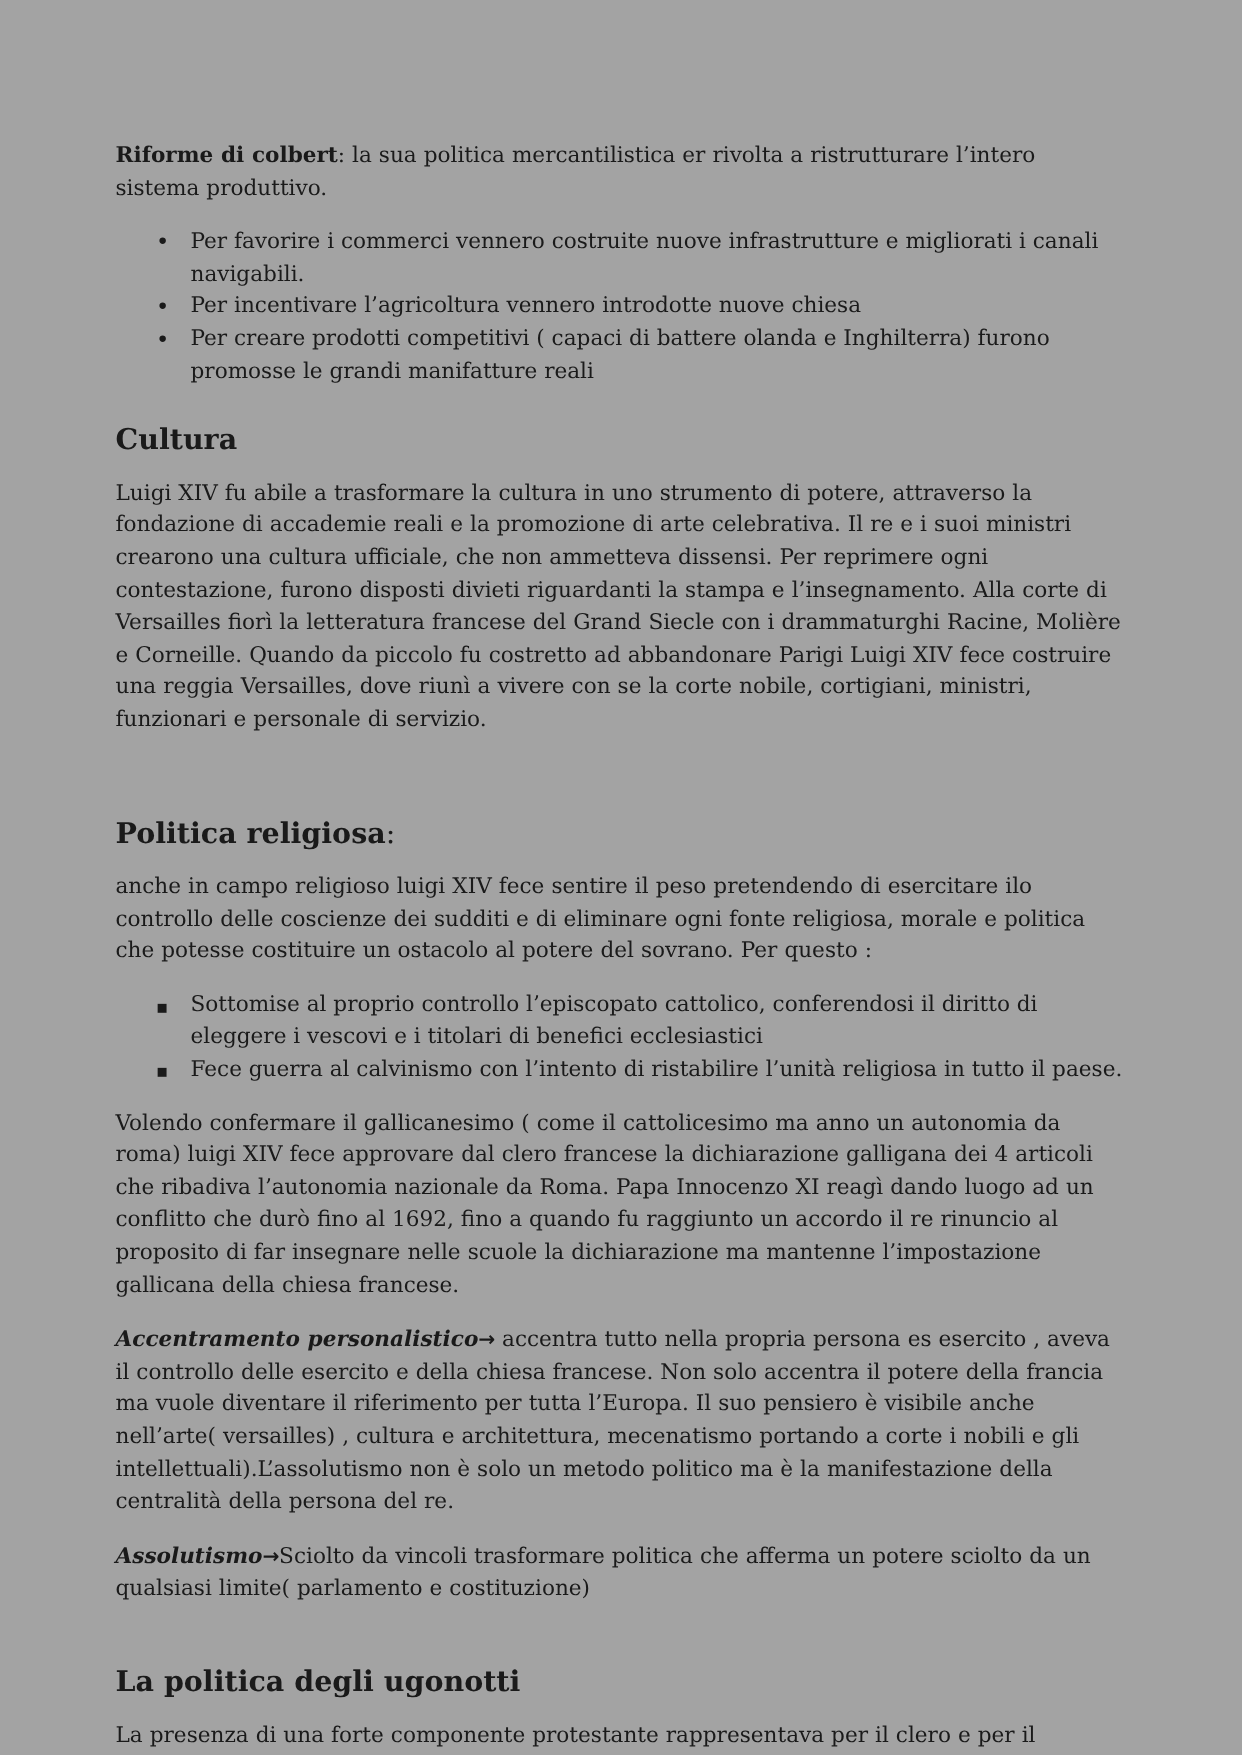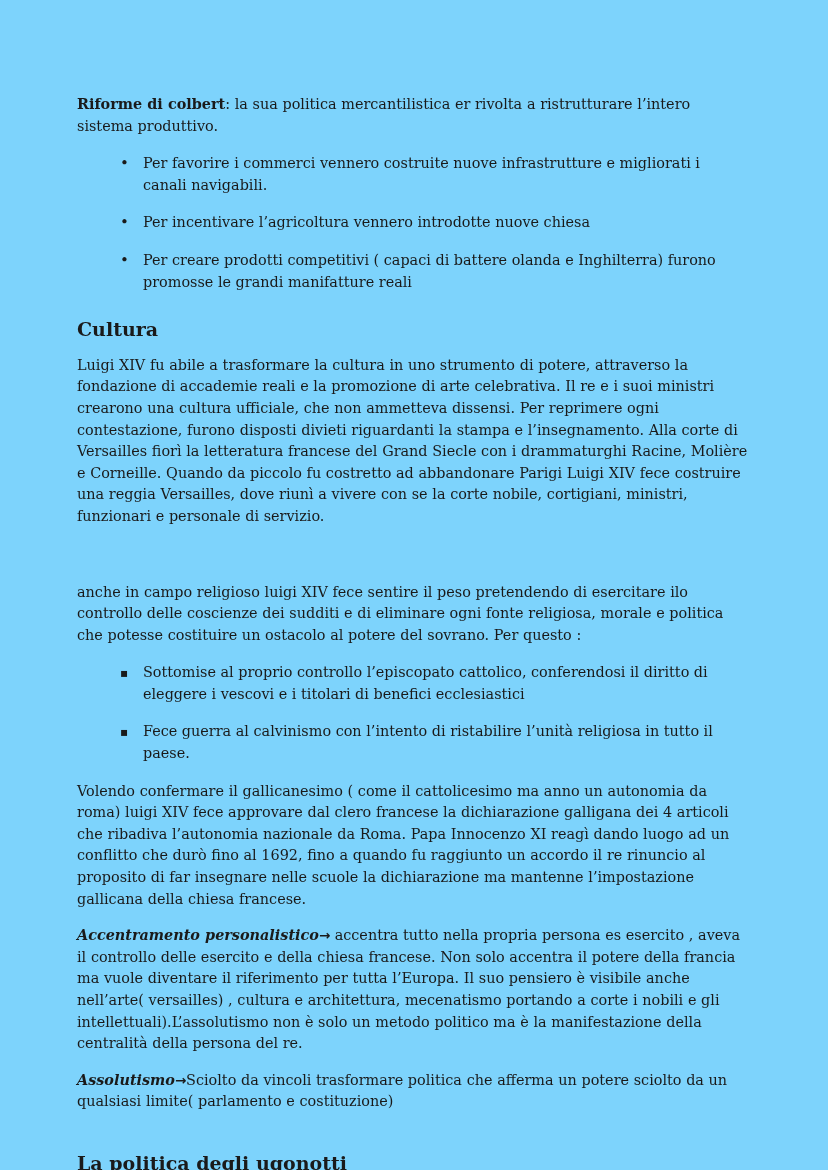--- a/index.html
+++ b/index.html
@@ -14,21 +14,21 @@
     overflow: hidden;
     font-family: "DejaVu Serif", "Liberation Serif", serif;
     color: #1a1a1a;
     -webkit-font-smoothing: antialiased;
   }
   .page {
     box-sizing: border-box;
     width: 828px;
     height: 1170px;
     padding: 93px 78px 0 77px;
-    background: #7dd3fc;
+    background: #a3a3a3;
   }
   .doc-body {
     width: 673px;
     font-size: 14.4px;
     line-height: 21.6px;
   }
 
   
   .para {
     margin: 0 0 14px 0;
@@ -63,21 +63,21 @@
 
   
   ul.bullets {
     margin: 0 0 14px 0;
     padding: 0;
     list-style: none;
   }
   ul.bullets > li {
     position: relative;
     padding-left: 50px;
-    margin: 16px;
+    margin: 0;
     line-height: 21.6px;
   }
   ul.bullets > li::before {
     position: absolute;
     left: 27px;
     top: 0;
     color: #1a1a1a;
   }
   ul.bullets.round > li::before {
     content: "\2022";
@@ -104,20 +104,21 @@
       <li><span>Per creare prodotti competitivi ( capaci di battere olanda e Inghilterra) furono promosse le grandi manifatture reali</span></li>
     </ul>
 
     <div class="gap-sm"></div>
 
     <h2 class="heading">Cultura</h2>
     <p class="para">Luigi XIV fu abile a trasformare la cultura in uno strumento di potere, attraverso la fondazione di accademie reali e la promozione di arte celebrativa. Il re e i suoi ministri crearono una cultura ufficiale, che non ammetteva dissensi. Per reprimere ogni contestazione, furono disposti divieti riguardanti la stampa e l’insegnamento. Alla corte di Versailles fiorì la letteratura francese del Grand Siecle con i drammaturghi Racine, Molière e Corneille. Quando da piccolo fu costretto ad abbandonare Parigi Luigi XIV fece costruire una reggia Versailles, dove riunì a vivere con se la corte nobile, cortigiani, ministri, funzionari e personale di servizio.</p>
 
     <div class="gap-lg"></div>
 
+    <h2 class="heading"><span>Politica religiosa</span><span style="font-weight:normal">:</span></h2>
 
     <p class="para">anche in campo religioso luigi XIV fece sentire il peso pretendendo di esercitare ilo controllo delle coscienze dei sudditi e di eliminare ogni fonte religiosa, morale e politica che potesse costituire un ostacolo al potere del sovrano. Per questo :</p>
 
     <ul class="bullets square">
       <li><span>Sottomise al proprio controllo l’episcopato cattolico, conferendosi il diritto di eleggere i vescovi e i titolari di benefici ecclesiastici</span></li>
       <li><span>Fece guerra al calvinismo con l’intento di ristabilire l’unità religiosa in tutto il paese.</span></li>
     </ul>
 
     <p class="para">Volendo confermare il gallicanesimo ( come il  cattolicesimo ma anno un autonomia da roma)  luigi XIV fece approvare dal clero francese la dichiarazione galligana dei 4 articoli che ribadiva l’autonomia nazionale da Roma. Papa Innocenzo XI reagì dando luogo ad un conflitto che durò fino al 1692, fino a quando fu raggiunto un accordo il re rinuncio al proposito di far insegnare nelle scuole la dichiarazione ma mantenne l’impostazione  gallicana della chiesa francese.</p>
 

